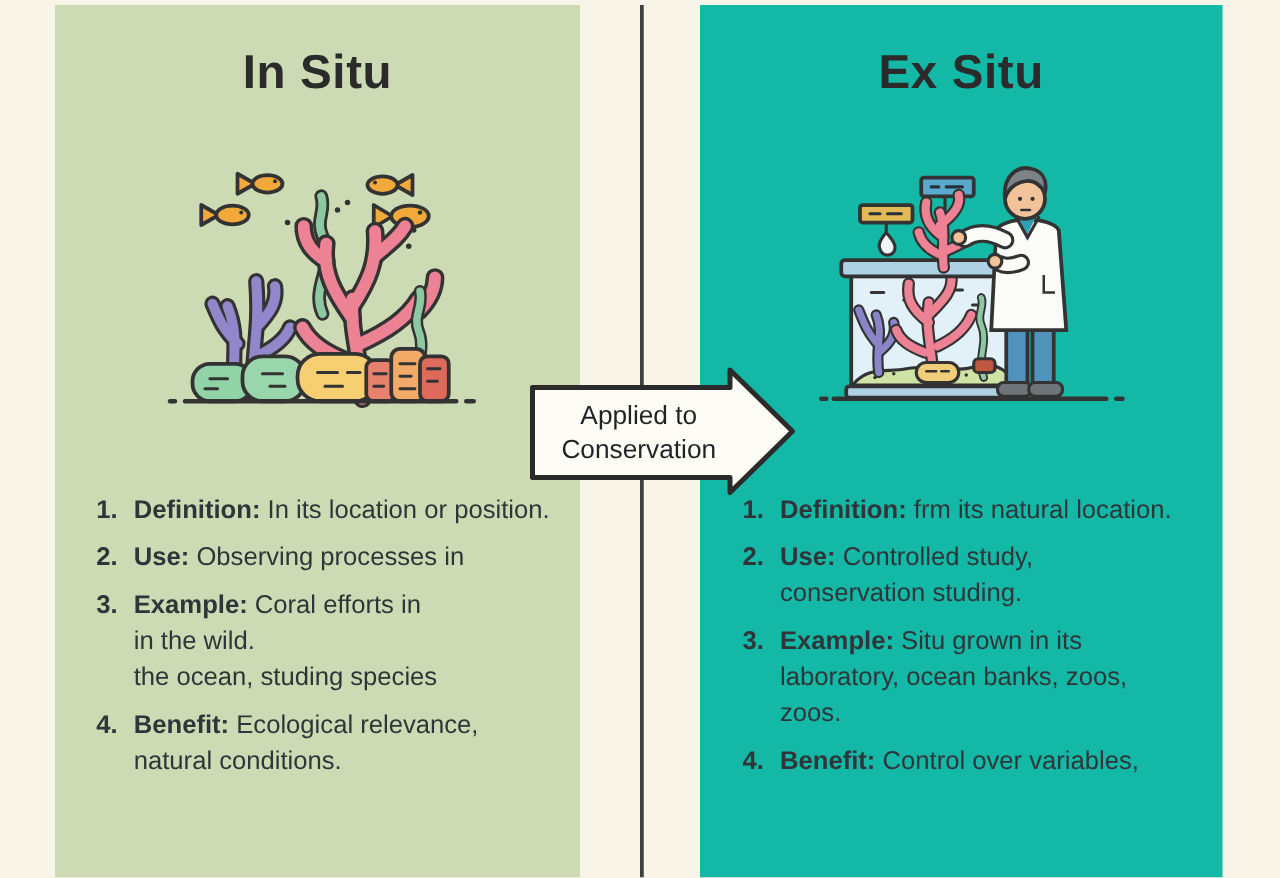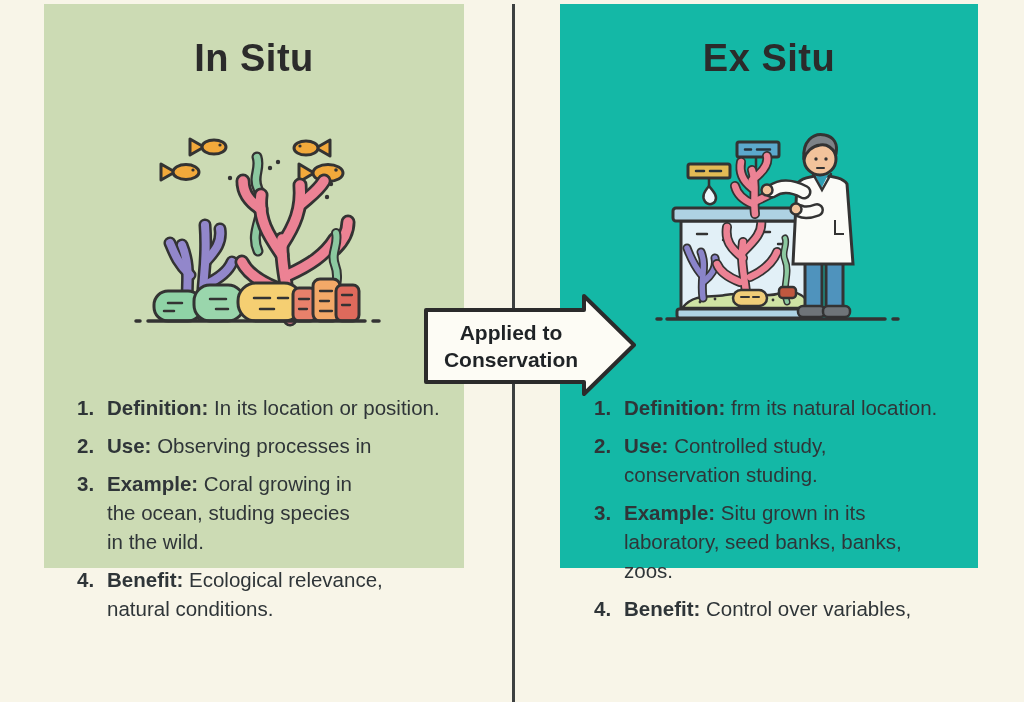--- a/index.html
+++ b/index.html
@@ -2,35 +2,35 @@
 <html><head>
 <meta charset="utf-8">
 <style>
   html,body{margin:0;padding:0;}
   body{
     width:1024px;height:702px;position:relative;overflow:hidden;
     background:#f8f5e8;
     font-family:"Liberation Sans", sans-serif;
     color:#2f3538;
   }
-  .panel{position:absolute;top:4px;height:564px;}
+  .panel{position:absolute;top:4px;height:698px;}
   .panel-left{left:44px;width:420px;background:#ccdbb4;}
   .panel-right{left:560px;width:418px;background:#14b8a6;}
   .divider{position:absolute;left:512px;top:4px;width:3px;height:698px;background:#3d4040;}
   .title{
     position:absolute;top:33px;left:0;width:100%;text-align:center;
     font-size:38px;font-weight:bold;color:#2b2b2b;letter-spacing:.5px;
   }
   .illus{position:absolute;}
   .illus-left{left:130px;top:123px;}
   .illus-right{left:655px;top:112px;}
   .arrow-wrap{position:absolute;left:418px;top:286px;width:220px;height:118px;}
   .arrow-label{
     position:absolute;left:430px;top:319px;width:162px;text-align:center;
-    font-size:21px;font-weight:bold;line-height:27px;color:#1f2326;
+    font-size:21px;font-weight:normal;line-height:27px;color:#1f2326;
   }
   .list{position:absolute;top:393px;font-size:20.5px;line-height:29px;}
   .list-left{left:77px;width:392px;}
   .list-right{left:594px;width:392px;}
   .li{display:flex;margin-bottom:9px;}
   .num{width:30px;flex:0 0 30px;font-weight:bold;}
   .li b{font-weight:bold;}
   svg{display:block;}
 </style>
 </head>
@@ -291,23 +291,23 @@
   </div>
   <div class="li">
     <span class="num">2.</span>
     <div>
       <div><b>Use:</b> <span>Observing processes in</span></div>
     </div>
   </div>
   <div class="li">
     <span class="num">3.</span>
     <div>
-      <div><b>Example:</b> <span>Coral growing in</span></div>
+      <div><b>Example:</b> <span>Coral efforts in</span></div>
+      <div>in the wild.</div>
       <div>the ocean, studing species</div>
-      <div>in the wild.</div>
     </div>
   </div>
   <div class="li">
     <span class="num">4.</span>
     <div>
       <div><b>Benefit:</b> <span>Ecological relevance,</span></div>
       <div>natural conditions.</div>
     </div>
   </div>
 </div>
@@ -323,21 +323,21 @@
     <span class="num">2.</span>
     <div>
       <div><b>Use:</b> <span>Controlled study,</span></div>
       <div>conservation studing.</div>
     </div>
   </div>
   <div class="li">
     <span class="num">3.</span>
     <div>
       <div><b>Example:</b> <span>Situ grown in its</span></div>
-      <div>laboratory, seed banks, banks,</div>
+      <div>laboratory, ocean banks, zoos,</div>
       <div>zoos.</div>
     </div>
   </div>
   <div class="li">
     <span class="num">4.</span>
     <div>
       <div><b>Benefit:</b> <span>Control over variables,</span></div>
     </div>
   </div>
 </div>

